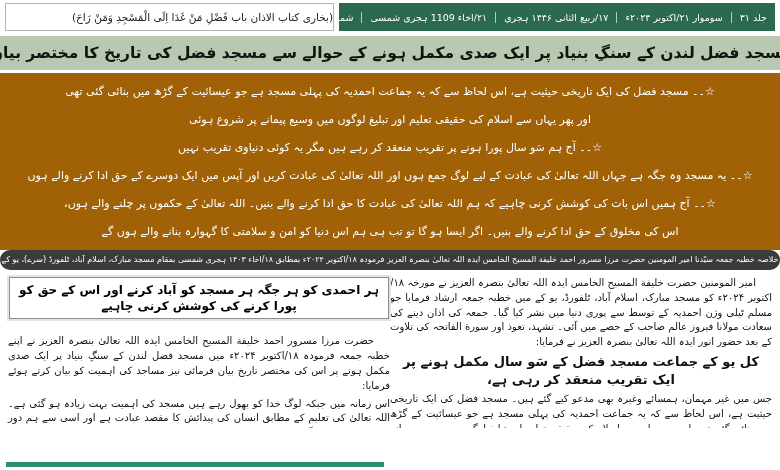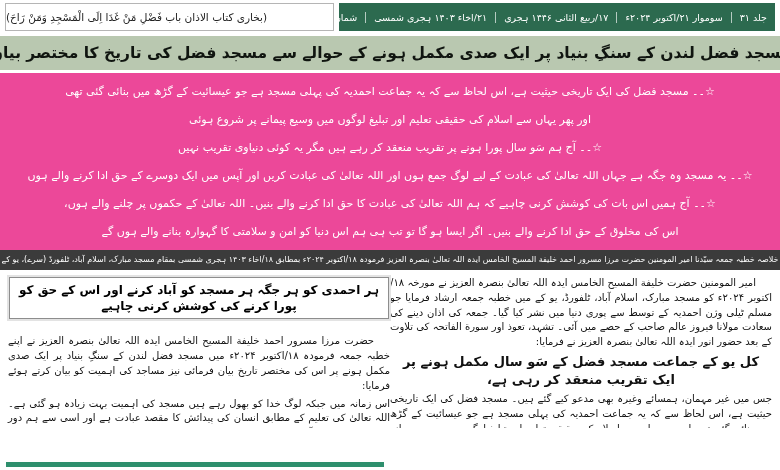--- a/index.html
+++ b/index.html
@@ -9,34 +9,34 @@
   }
   
   .masthead{display:flex;gap:5px;margin:3px 5px 0 5px;height:28px;}
   .issue-bar{
     flex:0 0 420px;background:#2c6a4f;color:#fff;display:flex;align-items:center;
     justify-content:space-between;font-size:9.5px;padding:0 8px;white-space:nowrap;overflow:hidden;
   }
   .issue-bar span + span{border-right:1px solid rgba(255,255,255,.65);padding-right:8px;margin-right:8px;}
   .hadith-box{
     flex:1;background:#fff;border:1px solid #b5b5b5;display:flex;align-items:center;
-    justify-content:flex-end;font-size:10.5px;white-space:nowrap;overflow:hidden;color:#222;
+    justify-content:flex-start;font-size:10.5px;white-space:nowrap;overflow:hidden;color:#222;
   }
   
   .title-band{
     margin-top:5px;height:34px;background:#b9c8b0;display:flex;align-items:center;
     justify-content:center;font-weight:bold;font-size:15.5px;white-space:nowrap;overflow:hidden;color:#101510;
   }
   
-  .highlight-band{margin-top:3px;background:#ec4899;color:#ffffff;padding:5px 8px 4px 8px;}
+  .highlight-band{margin-top:3px;background:#a16207;color:#ffffff;padding:5px 8px 4px 8px;}
   .hline{height:28px;line-height:28px;text-align:center;font-size:11px;white-space:nowrap;overflow:hidden;}
   
   .byline-bar{
     background:#3b3b3b;color:#fff;height:20px;line-height:20px;text-align:center;
-    font-size:8px;white-space:nowrap;overflow:hidden;
+    font-size:8px;white-space:nowrap;overflow:hidden;border-radius:10px;
   }
   
   .body-cols{display:flex;padding:6px 8px 0 8px;height:152px;overflow:hidden;}
   .col{flex:1;min-width:0;}
   .para{margin:0 0 3px 0;font-size:10px;line-height:1.48;text-align:justify;}
   .indent{text-indent:16px;}
   .quote{margin:3px 0;font-weight:bold;text-align:center;font-size:13px;line-height:1.4;}
   .headline-box{
     border:1px solid #8d8d8d;box-shadow:0 0 0 2px #e3e3e3;margin:1px 1px 15px 1px;
     padding:4px 6px;text-align:center;font-weight:bold;font-size:12px;line-height:1.35;color:#000;
@@ -47,21 +47,21 @@
 </head>
 <body>
 
 <div class="page">
 
   <div class="masthead">
     <div class="issue-bar">
       <span>جلد ۳۱</span>
       <span>سوموار ۲۱/اکتوبر ۲۰۲۴ء</span>
       <span>۱۷/ربیع الثانی ۱۴۴۶ ہجری</span>
-      <span>۲۱/اخاء ۱۴۰۳ ہجری شمسی</span>
+      <span>۲۱/اخاء 1109 ہجری شمسی</span>
       <span>شمارہ ۲۵۱</span>
     </div>
     <div class="hadith-box">
       <span>(بخاری کتاب الاذان باب فَضْلِ مَنْ غَدَا اِلَی الْمَسْجِدِ وَمَنْ رَاحَ)</span>
     </div>
   </div>
 
   <div class="title-band">
     <span>مسجد فضل لندن کے سنگِ بنیاد پر ایک صدی مکمل ہونے کے حوالے سے مسجد فضل کی تاریخ کا مختصر بیان</span>
   </div>

